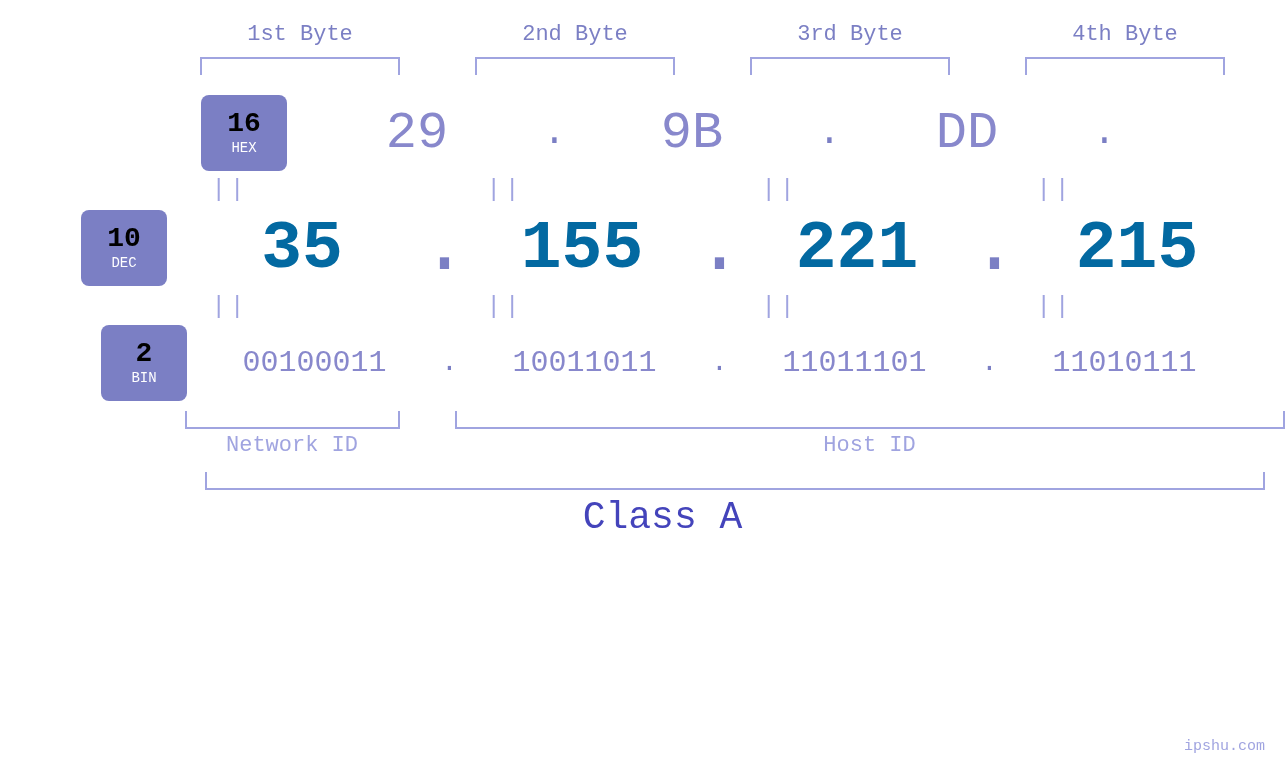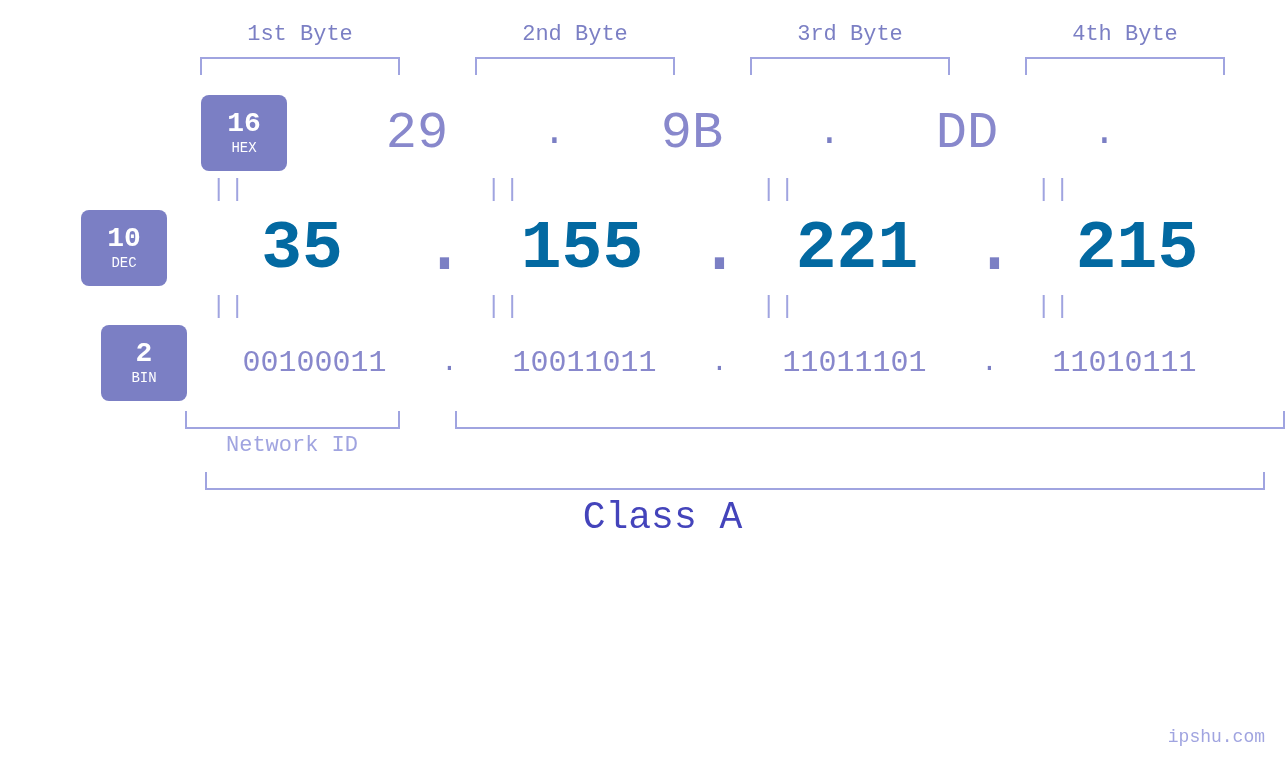--- a/index.html
+++ b/index.html
@@ -73,21 +73,21 @@
       border-radius: 8px;
       display: flex;
       flex-direction: column;
       align-items: center;
       justify-content: center;
       margin-left: 48px;
       flex-shrink: 0;
     }
 
     .badge-num {
-      color: #ffffff;
+      color: #000000;
       font-size: 28px;
       font-weight: bold;
       line-height: 1;
     }
 
     .badge-label {
       color: white;
       font-size: 14px;
       margin-top: 2px;
     }
@@ -132,24 +132,24 @@
     .equals-group {
       width: 220px;
       text-align: center;
       color: #a0a4e0;
       font-size: 24px;
       letter-spacing: 4px;
     }
 
     .watermark {
       position: absolute;
-      bottom: 20px;
+      bottom: 12px;
       right: 20px;
       color: #a0a4e0;
-      font-size: 18px;
+      font-size: 15px;
       font-family: 'Courier New', Courier, monospace;
     }
 
     
     .dot-hex { font-size: 38px; }
     .dot-dec { font-size: 80px; }
     .dot-bin { font-size: 28px; }
 
     .hex-row-inner, .dec-row-inner, .bin-row-inner {
       display: flex;
@@ -300,20 +300,21 @@
     <div style="width:215px; height:18px; border-bottom:2px solid #a0a4e0; border-left:2px solid #a0a4e0; border-right:2px solid #a0a4e0;"></div>
 
     <div style="width:55px;"></div>
 
     <div style="flex:1; height:18px; border-bottom:2px solid #a0a4e0; border-left:2px solid #a0a4e0; border-right:2px solid #a0a4e0;"></div>
   </div>
 
   <div style="display:flex; width:1100px; margin-left:184px; margin-top:4px;">
     <div style="width:215px; text-align:center; color:#a0a4e0; font-size:22px; font-family:'Courier New',Courier,monospace;">Network ID</div>
     <div style="width:55px;"></div>
+    <div style="flex:1; text-align:center; color:#a0a4e0; font-size:22px; font-family:'Courier New',Courier,monospace;">Host ID</div>
   </div>
 
   <div style="width:1060px; margin-left:184px; margin-top:14px; height:18px; border-bottom:2px solid #a0a4e0; border-left:2px solid #a0a4e0; border-right:2px solid #a0a4e0;"></div>
 
   <div style="width:1285px; text-align:center; color:#4444bb; font-size:38px; font-family:'Courier New',Courier,monospace; margin-top:6px;margin-left:40px;">Class A</div>
 
   <div class="watermark">ipshu.com</div>
 
 </div>
 

